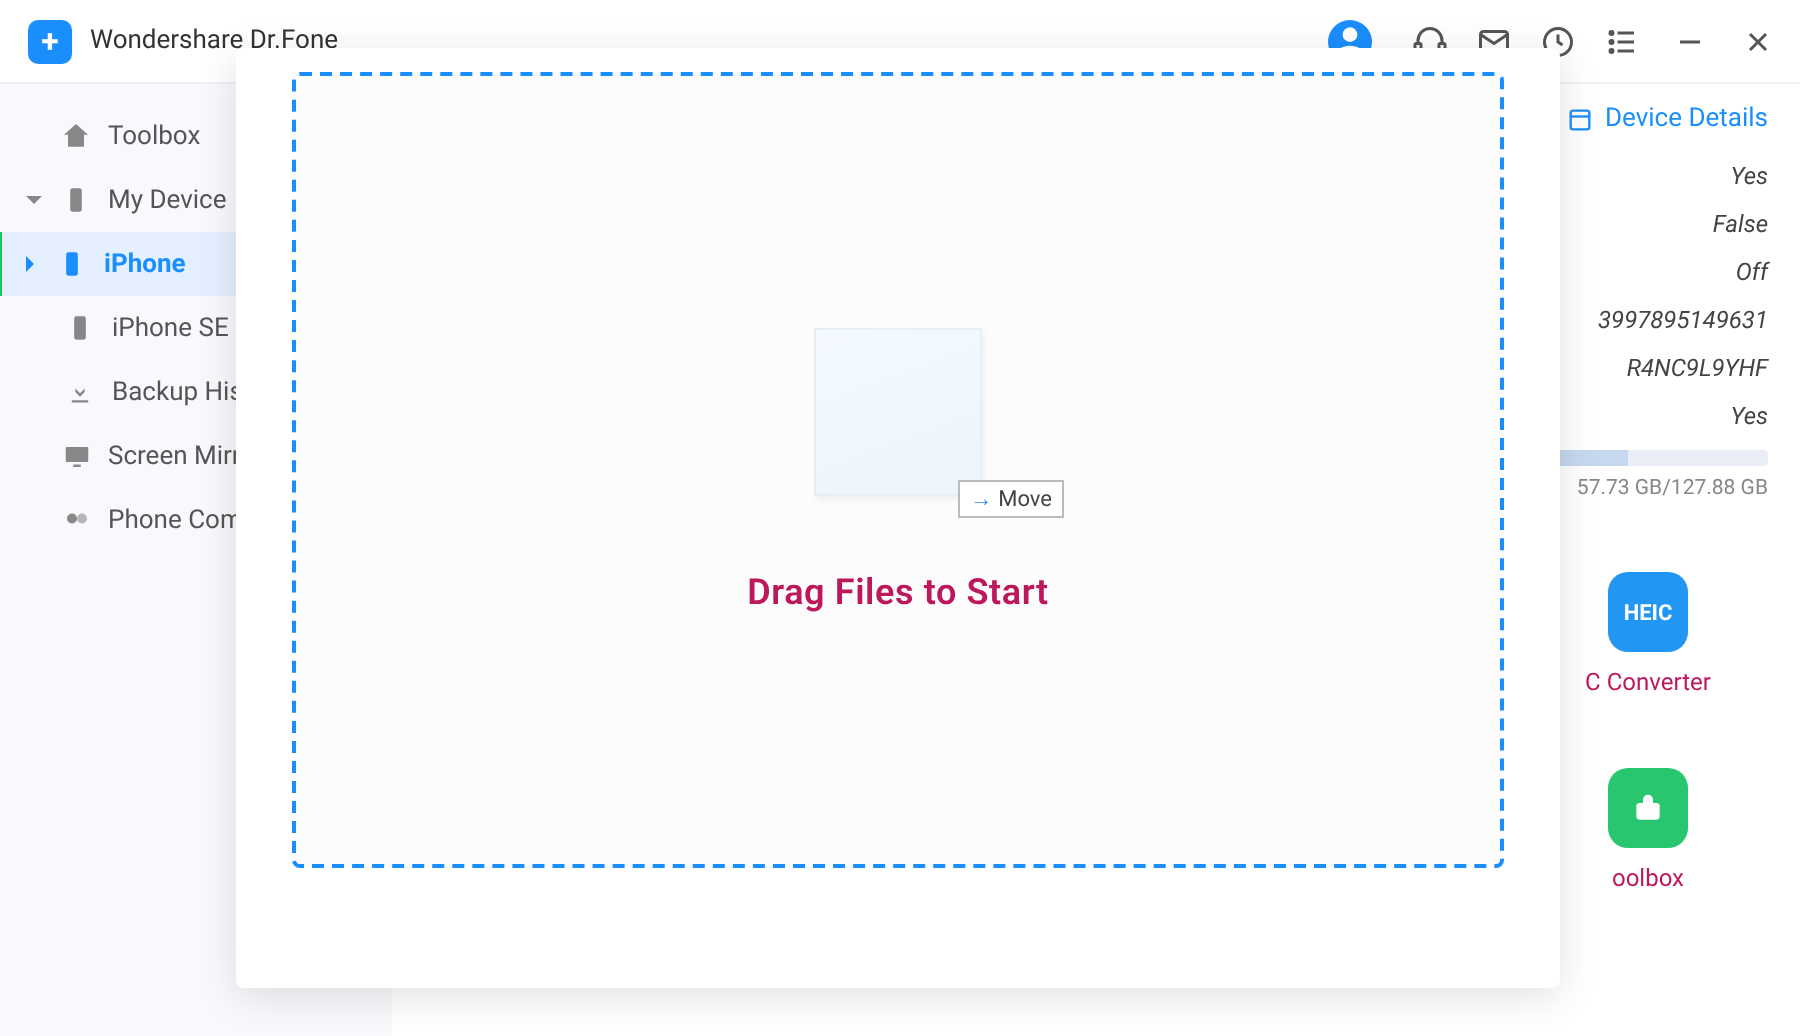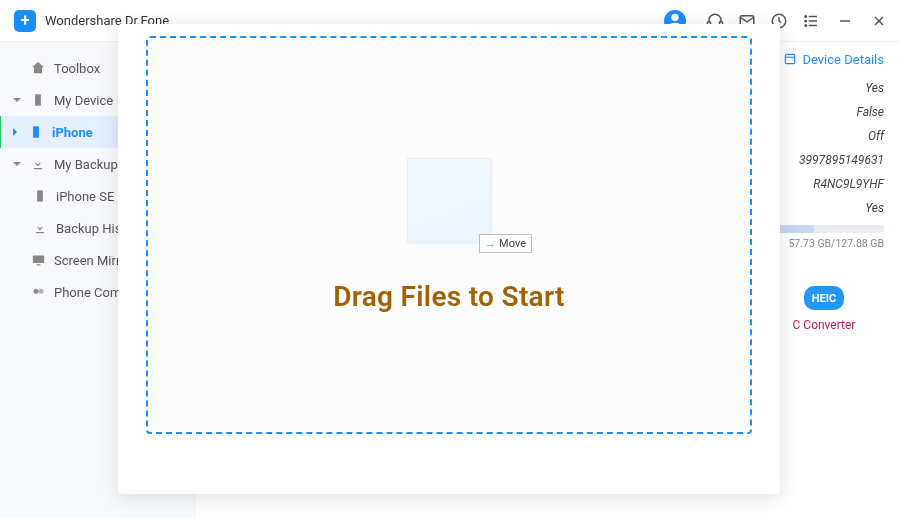--- a/index.html
+++ b/index.html
@@ -75,37 +75,38 @@
       top: 10px;
       font-size: 12px;
       color: #444;
       text-align: right;
       width: 120px;
     }
     .device-details {
       color: #1a8efd;
       font-size: 13px;
       display: inline-flex;
+      align-items: center;
       gap: 5px;
       margin-bottom: 14px;
     }
     .info-row { margin-bottom: 10px; font-size: 12px; font-style: italic; }
     .storage-bar { height: 8px; background: #e9eef6; border-radius: 2px; margin-top: 8px; margin-bottom: 4px; position: relative; }
     .storage-bar::before { content: ""; position: absolute; left: 0; top: 0; bottom: 0; width: 42%; background: #c6d8f0; border-radius: 2px 0 0 2px; }
     .storage-text { font-size: 10.5px; color: #888; text-align: right; }
     
     .tool-card {
       display: flex;
       flex-direction: column;
       align-items: center;
       margin-top: 36px;
       gap: 8px;
     }
     .tool-icon {
-      width: 40px; height: 24px; border-radius: 10px;
+      width: 40px; height: 40px; border-radius: 10px;
       display: flex; align-items: center; justify-content: center;
       font-size: 11px; font-weight: 700; color: #fff;
     }
     .tool-icon.heic-bg { background: #2196f3; }
     .tool-icon.toolbox-bg { background: #28c76f; }
     .tool-label { font-size: 12px; color: #be185d; }
     
     
     .modal {
       position: absolute;
@@ -156,23 +157,23 @@
       border: 1px solid #bbb;
       font-size: 11px;
       padding: 2px 5px;
       display: flex;
       align-items: center;
       gap: 3px;
       color: #444;
     }
     .move-badge .arrow { color: #1a8efd; font-size: 11px; }
     .drop-text {
-      font-size: 28px;
+      font-size: 18px;
       font-weight: 600;
-      color: #a16207;
+      color: #be185d;
       letter-spacing: 0.3px;
       text-align: center;
     }
   </style>
 </head>
 <body>
 
 <div class="titlebar">
   <div class="logo">+</div>
   <div class="app-title">Wondershare Dr.Fone</div>
@@ -259,33 +260,20 @@
         <svg viewBox="0 0 10 10" fill="currentColor">
             <path d="M3 1l4 4-4 4z"></path>
           </svg>
       </span>
       <span class="icon">
         <svg viewBox="0 0 24 24" fill="currentColor" width="14" height="14">
             <rect x="7" y="2" width="10" height="20" rx="2"></rect>
           </svg>
       </span>
       <span style="font-weight:700">iPhone</span>
-    </div>
-    <div class="nav-item">
-      <span class="chev">
-        <svg viewBox="0 0 10 10" fill="currentColor">
-            <path d="M1 3l4 4 4-4z"></path>
-          </svg>
-      </span>
-      <span class="icon">
-        <svg viewBox="0 0 24 24" fill="currentColor" width="14" height="14">
-            <path d="M12 3v10l-4-4v3l4 4 4-4v-3l-4 4V3zM5 19h14v2H5z"></path>
-          </svg>
-      </span>
-      <span>My Backup</span>
     </div>
     <div class="nav-item level2">
       <span class="icon">
         <svg viewBox="0 0 24 24" fill="currentColor" width="14" height="14">
             <rect x="7" y="2" width="10" height="20" rx="2"></rect>
           </svg>
       </span>
       <span>iPhone SE</span>
     </div>
     <div class="nav-item level2">
@@ -333,20 +321,29 @@
       <div class="info-row">3997895149631</div>
       <div class="info-row">R4NC9L9YHF</div>
       <div class="info-row">Yes</div>
       <div class="storage-bar"></div>
       <div class="storage-text">57.73 GB/127.88 GB</div>
       
       <div class="tool-card">
         <div class="tool-icon heic-bg">HEIC</div>
         <div class="tool-label">C Converter</div>
       </div>
+      <div class="tool-card">
+        <div class="tool-icon toolbox-bg">
+          <svg width="20" height="20" viewBox="0 0 24 24" fill="#fff">
+              <rect x="5" y="9" width="14" height="10" rx="2"></rect>
+              <path d="M9 9V7a3 3 0 016 0v2"></path>
+            </svg>
+        </div>
+        <div class="tool-label">oolbox</div>
+      </div>
     </div>
   </div>
 </div>
 
 <div class="modal">
   <div class="dropzone">
     <div class="file-placeholder">
       <div class="move-badge">
         <span class="arrow">→</span>
         <span>Move</span>

